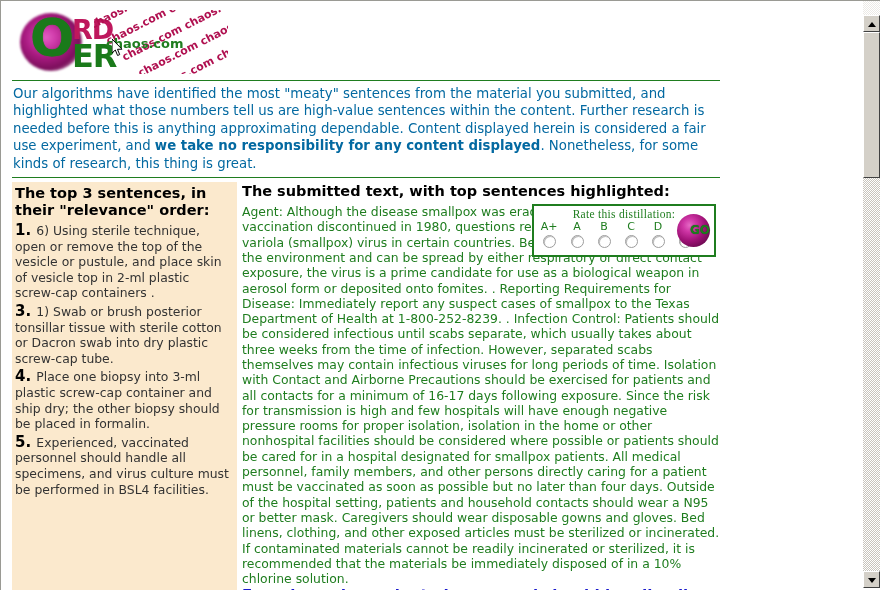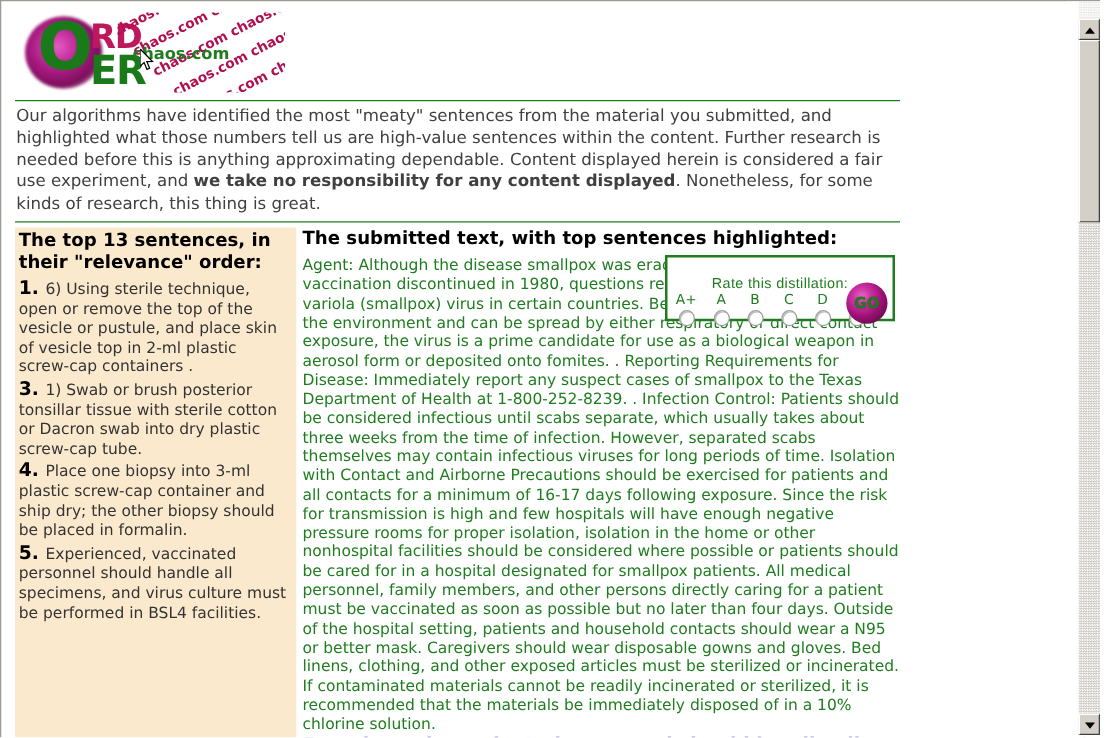--- a/index.html
+++ b/index.html
@@ -131,21 +131,21 @@
     border-top: 1px solid #1f7d1f;
     margin: 0 0 0 10px;
     width: 708px;
     height: 0;
   }
 
   
   .intro {
     margin: 4px 0 0 11px;
     width: 707px;
-    color: #404040;
+    color: #0369a1;
     font-size: 13.3px;
     line-height: 17.4px;
     font-family: "DejaVu Sans", sans-serif;
   }
   .intro b { font-weight: bold; }
   .intro-wrap { padding-bottom: 5px; }
 
   
   .cols {
     position: relative;
@@ -194,22 +194,22 @@
     width: 184px; height: 53px;
     border: 2px solid #1f7d1f;
     background: #ffffff;
     box-sizing: border-box;
     z-index: 10;
   }
   .rate-title {
     text-align: center;
     color: #1f7d1f;
     font-size: 11.5px;
-    font-family: Liberation Sans, sans-serif;
-    margin-top: 15px;
+    font-family: Liberation Serif, serif;
+    margin-top: 2px;
     letter-spacing: 0.3px;
   }
   .rate-grades {
     position: relative;
     height: 32px;
   }
   .grade {
     position: absolute;
     top: 1px;
     width: 22px;
@@ -226,29 +226,29 @@
     display: block;
     margin: 2px auto 0 auto;
     width: 11px; height: 11px;
     border-radius: 50%;
     background: #ffffff;
     border: 1px solid #9d9d9d;
     box-shadow: inset 1px 1px 0 #bdbdbd;
   }
   .go-btn {
     position: absolute;
-    right: 4px; top: 20px;
+    right: 4px; top: 8px;
     width: 33px; height: 33px;
     border-radius: 50%;
     background: radial-gradient(circle at 38% 34%,
         #e56ac5 0%, #cf36a6 22%, #a01277 52%, #6e0a52 78%, rgba(110,10,82,0.5) 94%);
     color: #1f7d1f;
     font-size: 12px;
     font-weight: bold;
-    text-align: center;
+    text-align: right;
     line-height: 33px;
     font-family: "DejaVu Sans", sans-serif;
     text-shadow: 0 0 1px #0d4f0d;
     cursor: pointer;
   }
 
   
   .body-text {
     color: #1f7d1f;
     font-size: 12.4px;
@@ -362,21 +362,21 @@
 
       <div class="intro-wrap">
         <div class="intro"><span>Our algorithms have identified the most "meaty" sentences from the material you submitted, and highlighted what those numbers tell us are high-value sentences within the content. Further research is needed before this is anything approximating dependable. Content displayed herein is considered a fair use experiment, and </span><b>we take no responsibility for any content displayed</b><span>. Nonetheless, for some kinds of research, this thing is great.</span></div>
       </div>
 
       <hr class="green-rule">
 
       <div class="cols">
 
         <div class="col-left">
-          <div class="col-head">The top 13 sentences, in their "relevance" order:</div>
+          <div class="col-head">The top 3 sentences, in their "relevance" order:</div>
           <div id="left-items">
               <div class="sent-item"><span class="sent-num">1. </span><span>6) Using sterile technique, open or remove the top of the vesicle or pustule, and place skin of vesicle top in 2-ml plastic screw-cap containers .</span></div>
               <div class="sent-item"><span class="sent-num">3. </span><span>1) Swab or brush posterior tonsillar tissue with sterile cotton or Dacron swab into dry plastic screw-cap tube.</span></div>
               <div class="sent-item"><span class="sent-num">4. </span><span>Place one biopsy into 3-ml plastic screw-cap container and ship dry; the other biopsy should be placed in formalin.</span></div>
               <div class="sent-item"><span class="sent-num">5. </span><span>Experienced, vaccinated personnel should handle all specimens, and virus culture must be performed in BSL4 facilities.</span></div>
             </div>
         </div>
 
         <div class="col-right">
           <div class="col-head">The submitted text, with top sentences highlighted:</div>

